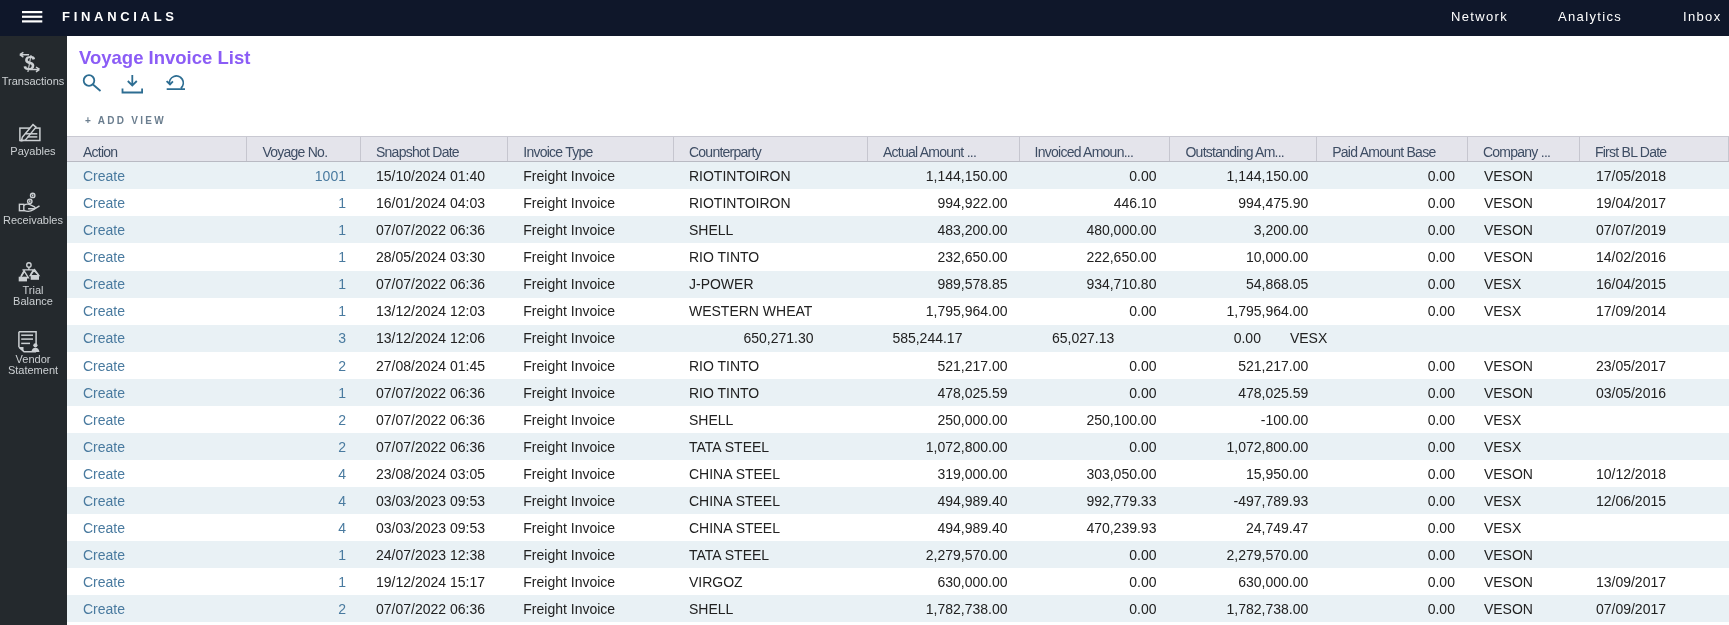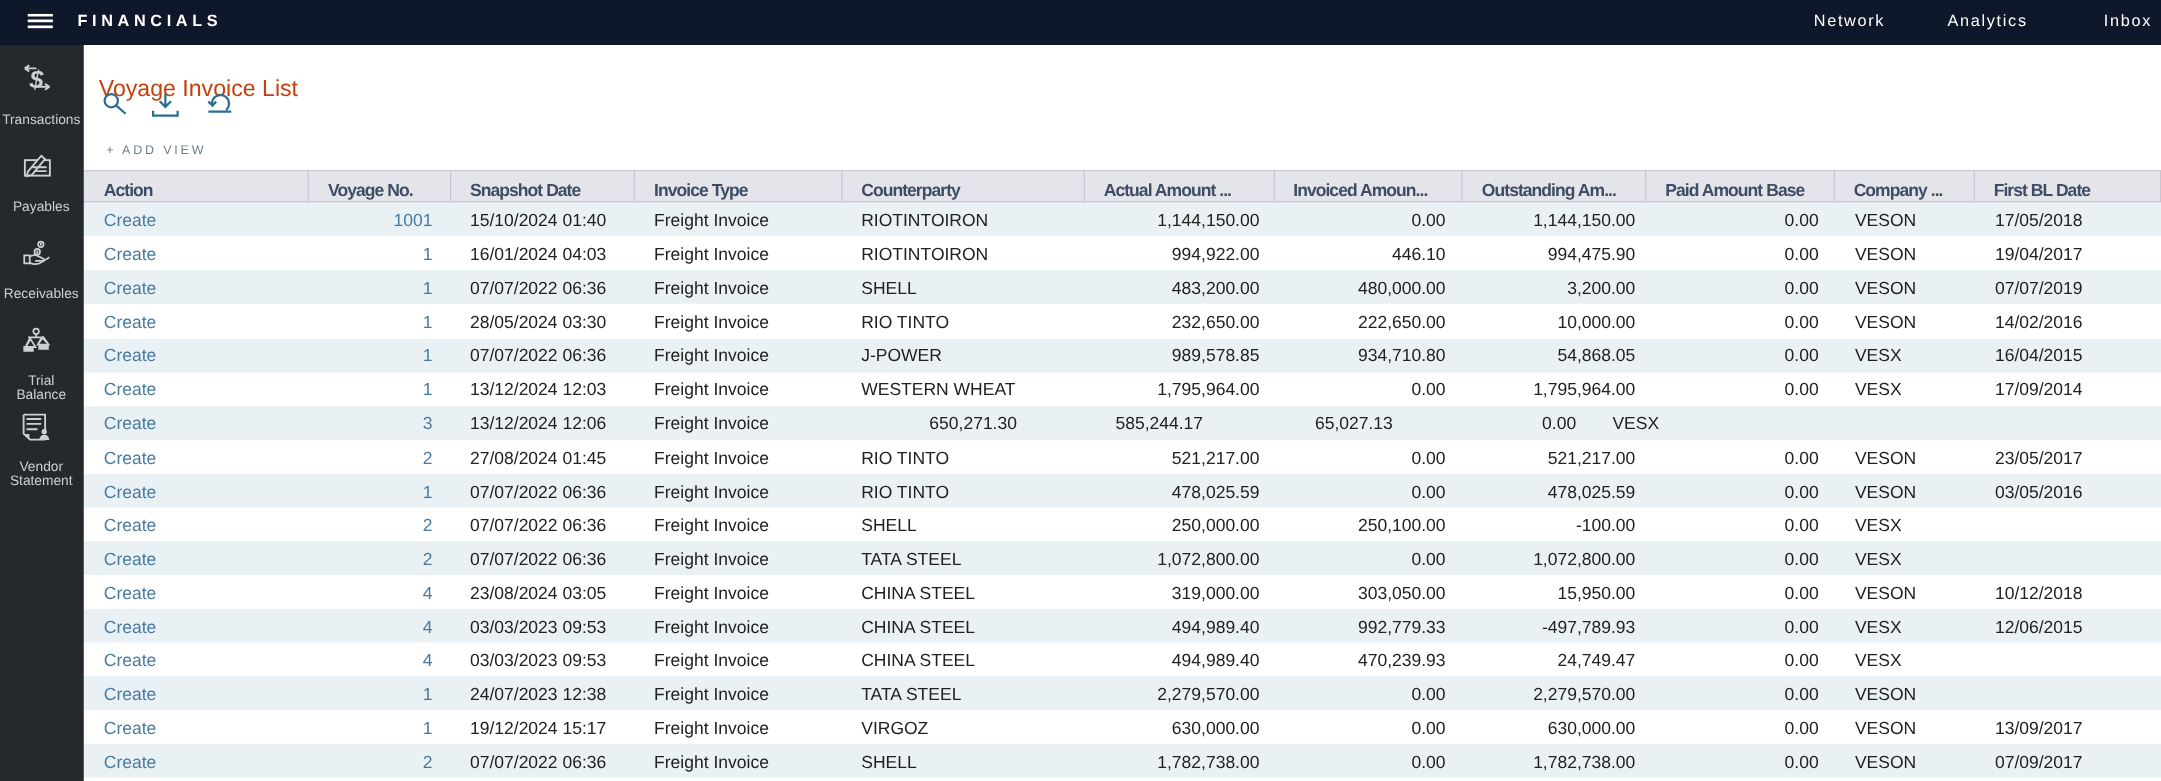--- a/index.html
+++ b/index.html
@@ -1,27 +1,27 @@
 <!DOCTYPE html>
 <html><head><meta charset="utf-8"><style>
 *{margin:0;padding:0;box-sizing:border-box}
 html,body{width:1729px;height:625px;overflow:hidden;background:#fff;font-family:"Liberation Sans",sans-serif}
 .topbar{position:absolute;left:0;top:0;width:1729px;height:36px;background:#0f172a}
 .brand{position:absolute;left:62px;top:0;line-height:33px;color:#fff;font-size:13px;font-weight:bold;letter-spacing:3.7px}
 .navlink{position:absolute;top:0;line-height:33.5px;color:#fff;font-size:13px;font-weight:normal;letter-spacing:1.35px}
 .sidebar{position:absolute;left:0;top:36px;width:67px;height:589px;background:#24292d;z-index:2}
 .sitem{position:absolute;left:0;width:66px;text-align:center;color:#ccd0d3}
 .sitem svg{display:block;margin:0 auto}
-.slabel{font-size:11px;line-height:11px;margin-top:15px}
+.slabel{font-size:11px;line-height:11px;margin-top:0}
 .content{position:absolute;left:66px;top:36px;width:1663px;height:589px;background:#fff}
-h1{position:absolute;left:13px;top:24px;font-size:18.5px;color:#c2410c;font-weight:normal}
+h1{position:absolute;left:13px;top:11px;font-size:18.5px;color:#8b5cf6;font-weight:bold}
 .tbicons{position:absolute;left:16px;top:38px}
-.addview{position:absolute;left:19px;top:79px;font-size:10px;font-weight:normal;letter-spacing:2.26px;color:#6b7e8f}
+.addview{position:absolute;left:19px;top:79px;font-size:10px;font-weight:bold;letter-spacing:2.26px;color:#6b7e8f}
 .tablewrap{position:absolute;left:0;top:100.3px;width:1663px}
-.hrow{display:flex;height:26px;background:#e4e4eb;border-top:1px solid #c9c9d2;border-bottom:1px solid #b9bac3;color:#3e4d64;font-weight:bold;font-size:14px;letter-spacing:-0.75px}
+.hrow{display:flex;height:26px;background:#e4e4eb;border-top:1px solid #c9c9d2;border-bottom:1px solid #b9bac3;color:#3e4d64;font-weight:normal;font-size:14px;letter-spacing:-0.75px}
 .hrow .cell{line-height:27.9px;padding-top:2.1px;border-right:1px solid #c6c6cf;padding-left:15px;text-align:left}
 .row{display:flex;height:27.07px;font-size:14px;color:#212121}
 .row .cell{line-height:27.07px;padding-top:0.8px}
 .odd{background:#e9f1f5}
 .cell{flex:none;white-space:nowrap;overflow:hidden}
 .c0{width:181.4px}
 .c1{width:113.6px}
 .c2{width:147.3px}
 .c3{width:165.7px}
 .c4{width:194px}

